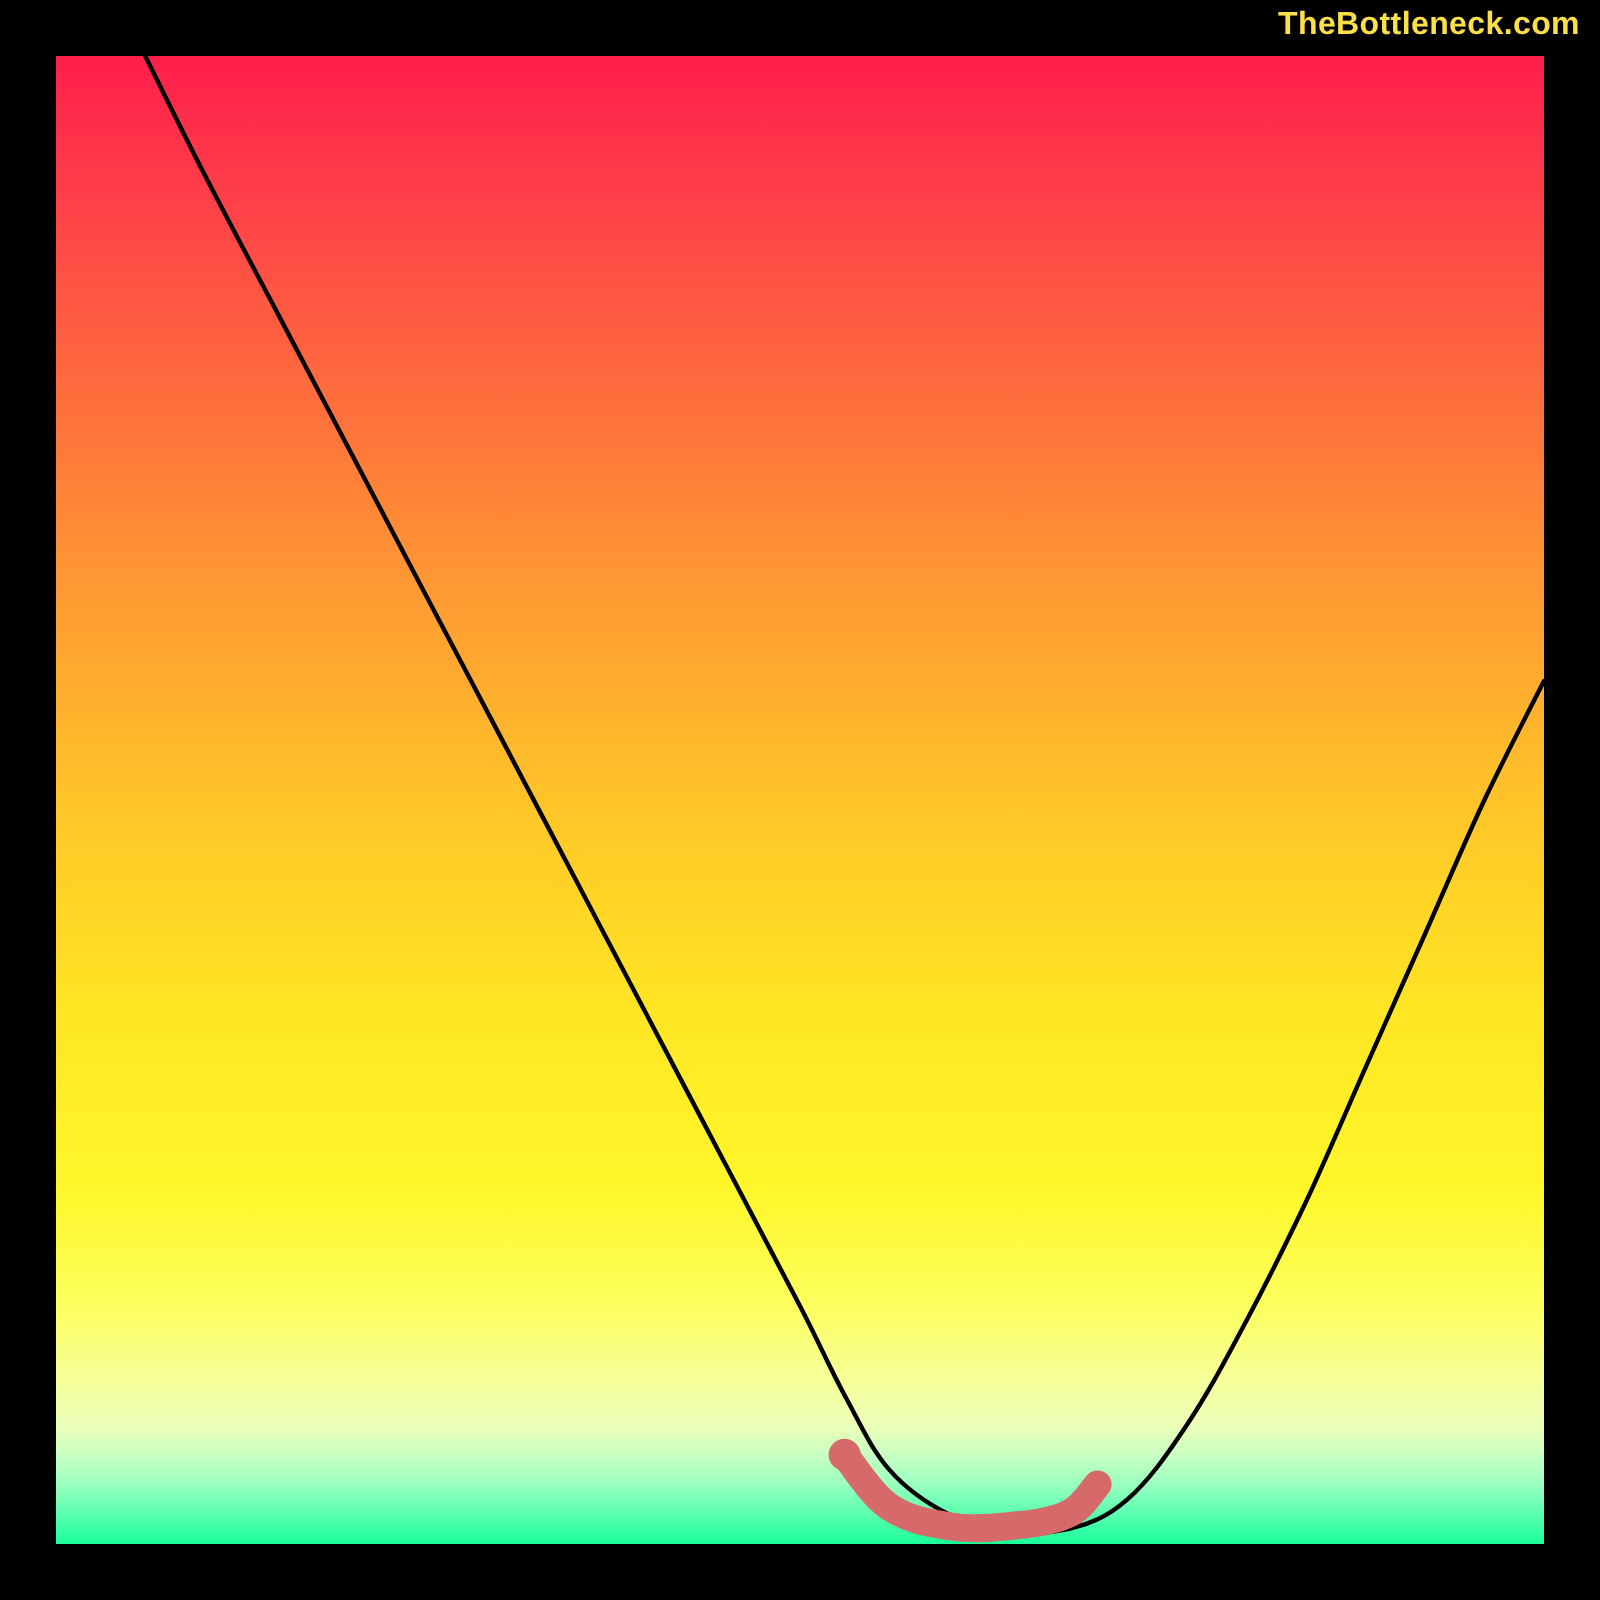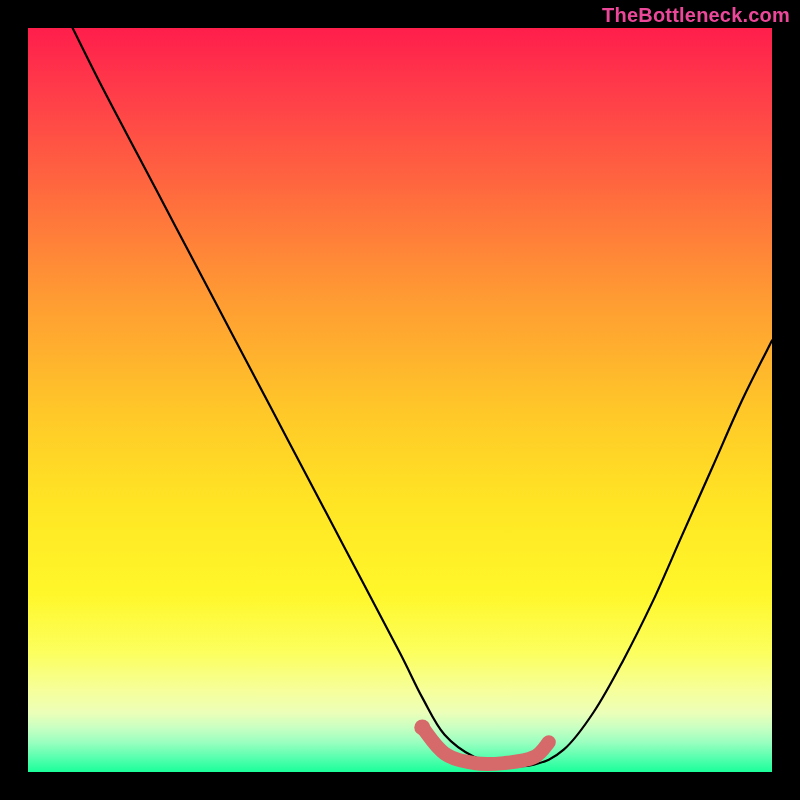--- a/index.html
+++ b/index.html
@@ -41,23 +41,23 @@
         #9affc0 96%,
         #5affaf 98%,
         #1aff9a 100%
       );
   }
   .watermark {
     position: absolute;
     top: 4px;
     right: 10px;
     font-family: Arial, Helvetica, sans-serif;
-    font-size: 20px;
+    font-size: 16px;
     font-weight: 600;
-    color: #ec4899;
+    color: #fde047;
     letter-spacing: 0.2px;
     user-select: none;
   }
   svg.curve {
     position: absolute;
     left: 28px;
     top: 28px;
     width: 744px;
     height: 744px;
     overflow: visible;

